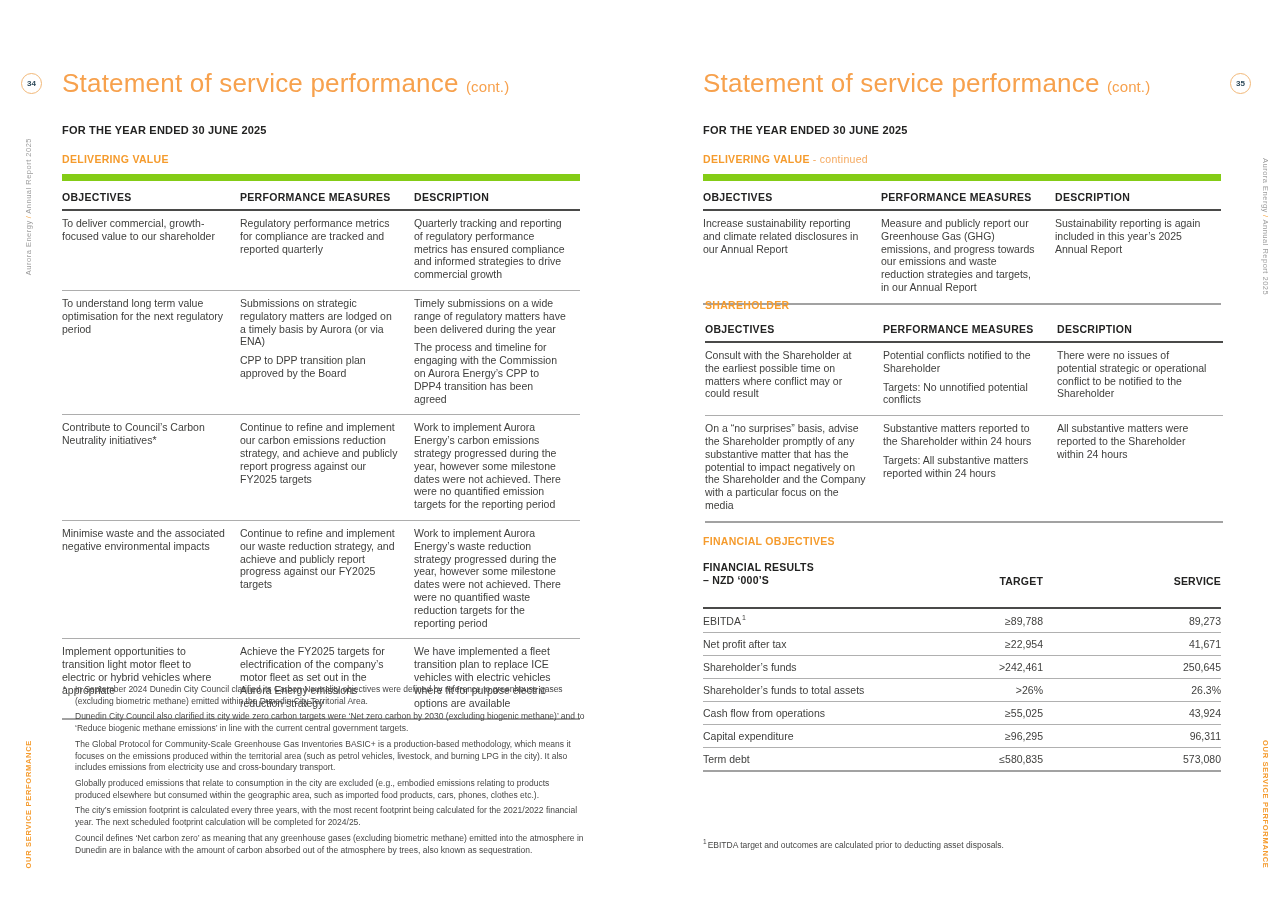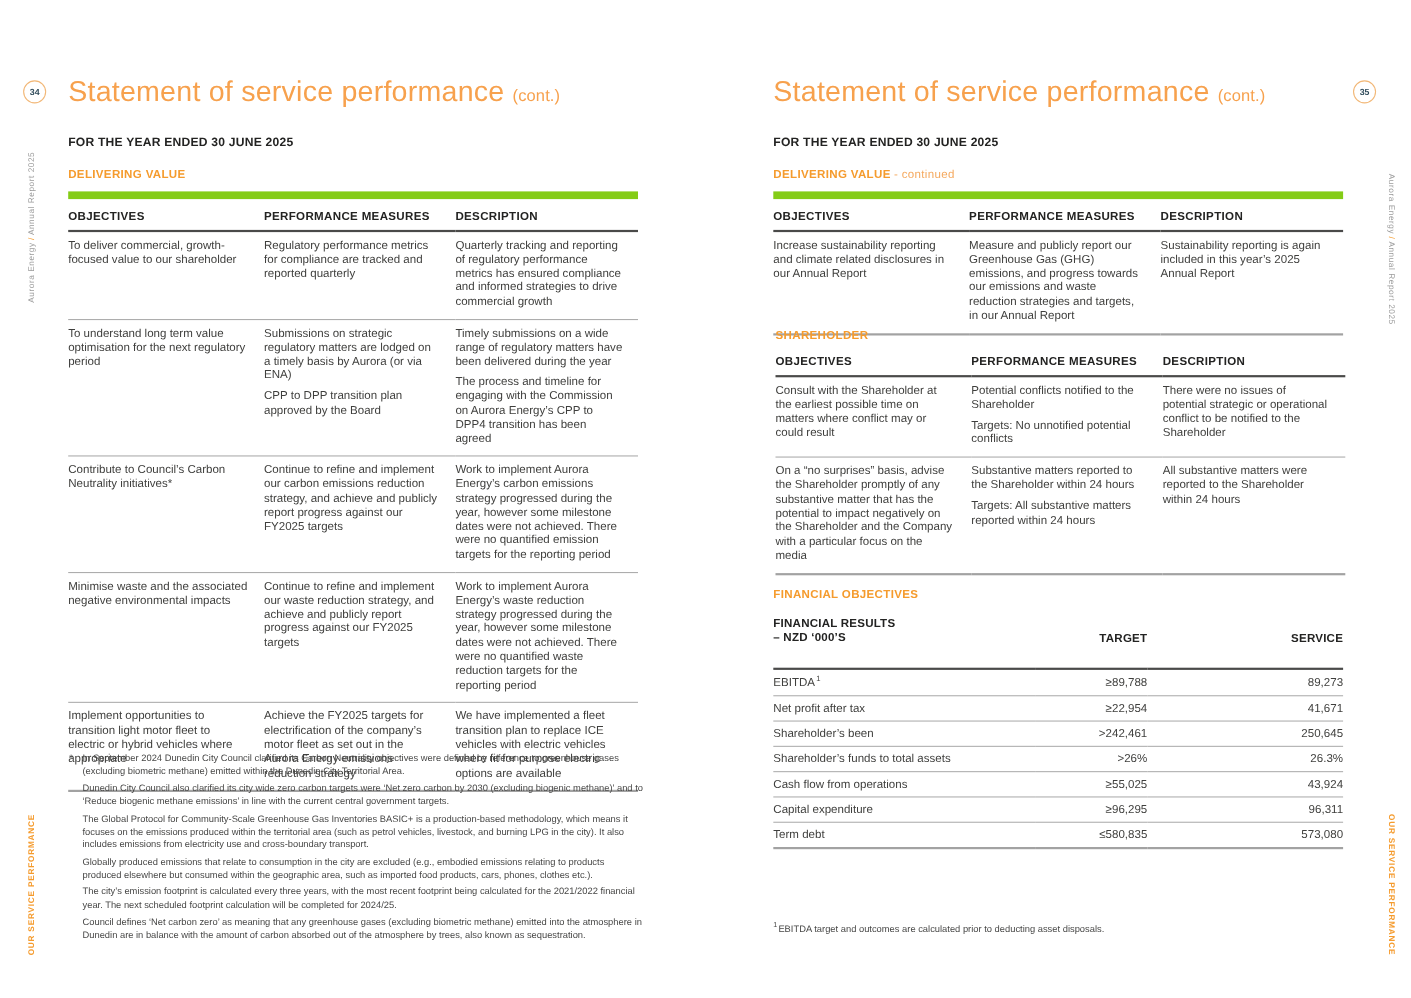--- a/index.html
+++ b/index.html
@@ -310,21 +310,21 @@
             <td>EBITDA<sup>1</sup></td>
             <td class="num">≥89,788</td>
             <td class="num">89,273</td>
           </tr>
           <tr>
             <td>Net profit after tax</td>
             <td class="num">≥22,954</td>
             <td class="num">41,671</td>
           </tr>
           <tr>
-            <td>Shareholder’s been</td>
+            <td>Shareholder’s funds</td>
             <td class="num">&gt;242,461</td>
             <td class="num">250,645</td>
           </tr>
           <tr>
             <td>Shareholder’s funds to total assets</td>
             <td class="num">&gt;26%</td>
             <td class="num">26.3%</td>
           </tr>
           <tr>
             <td>Cash flow from operations</td>

